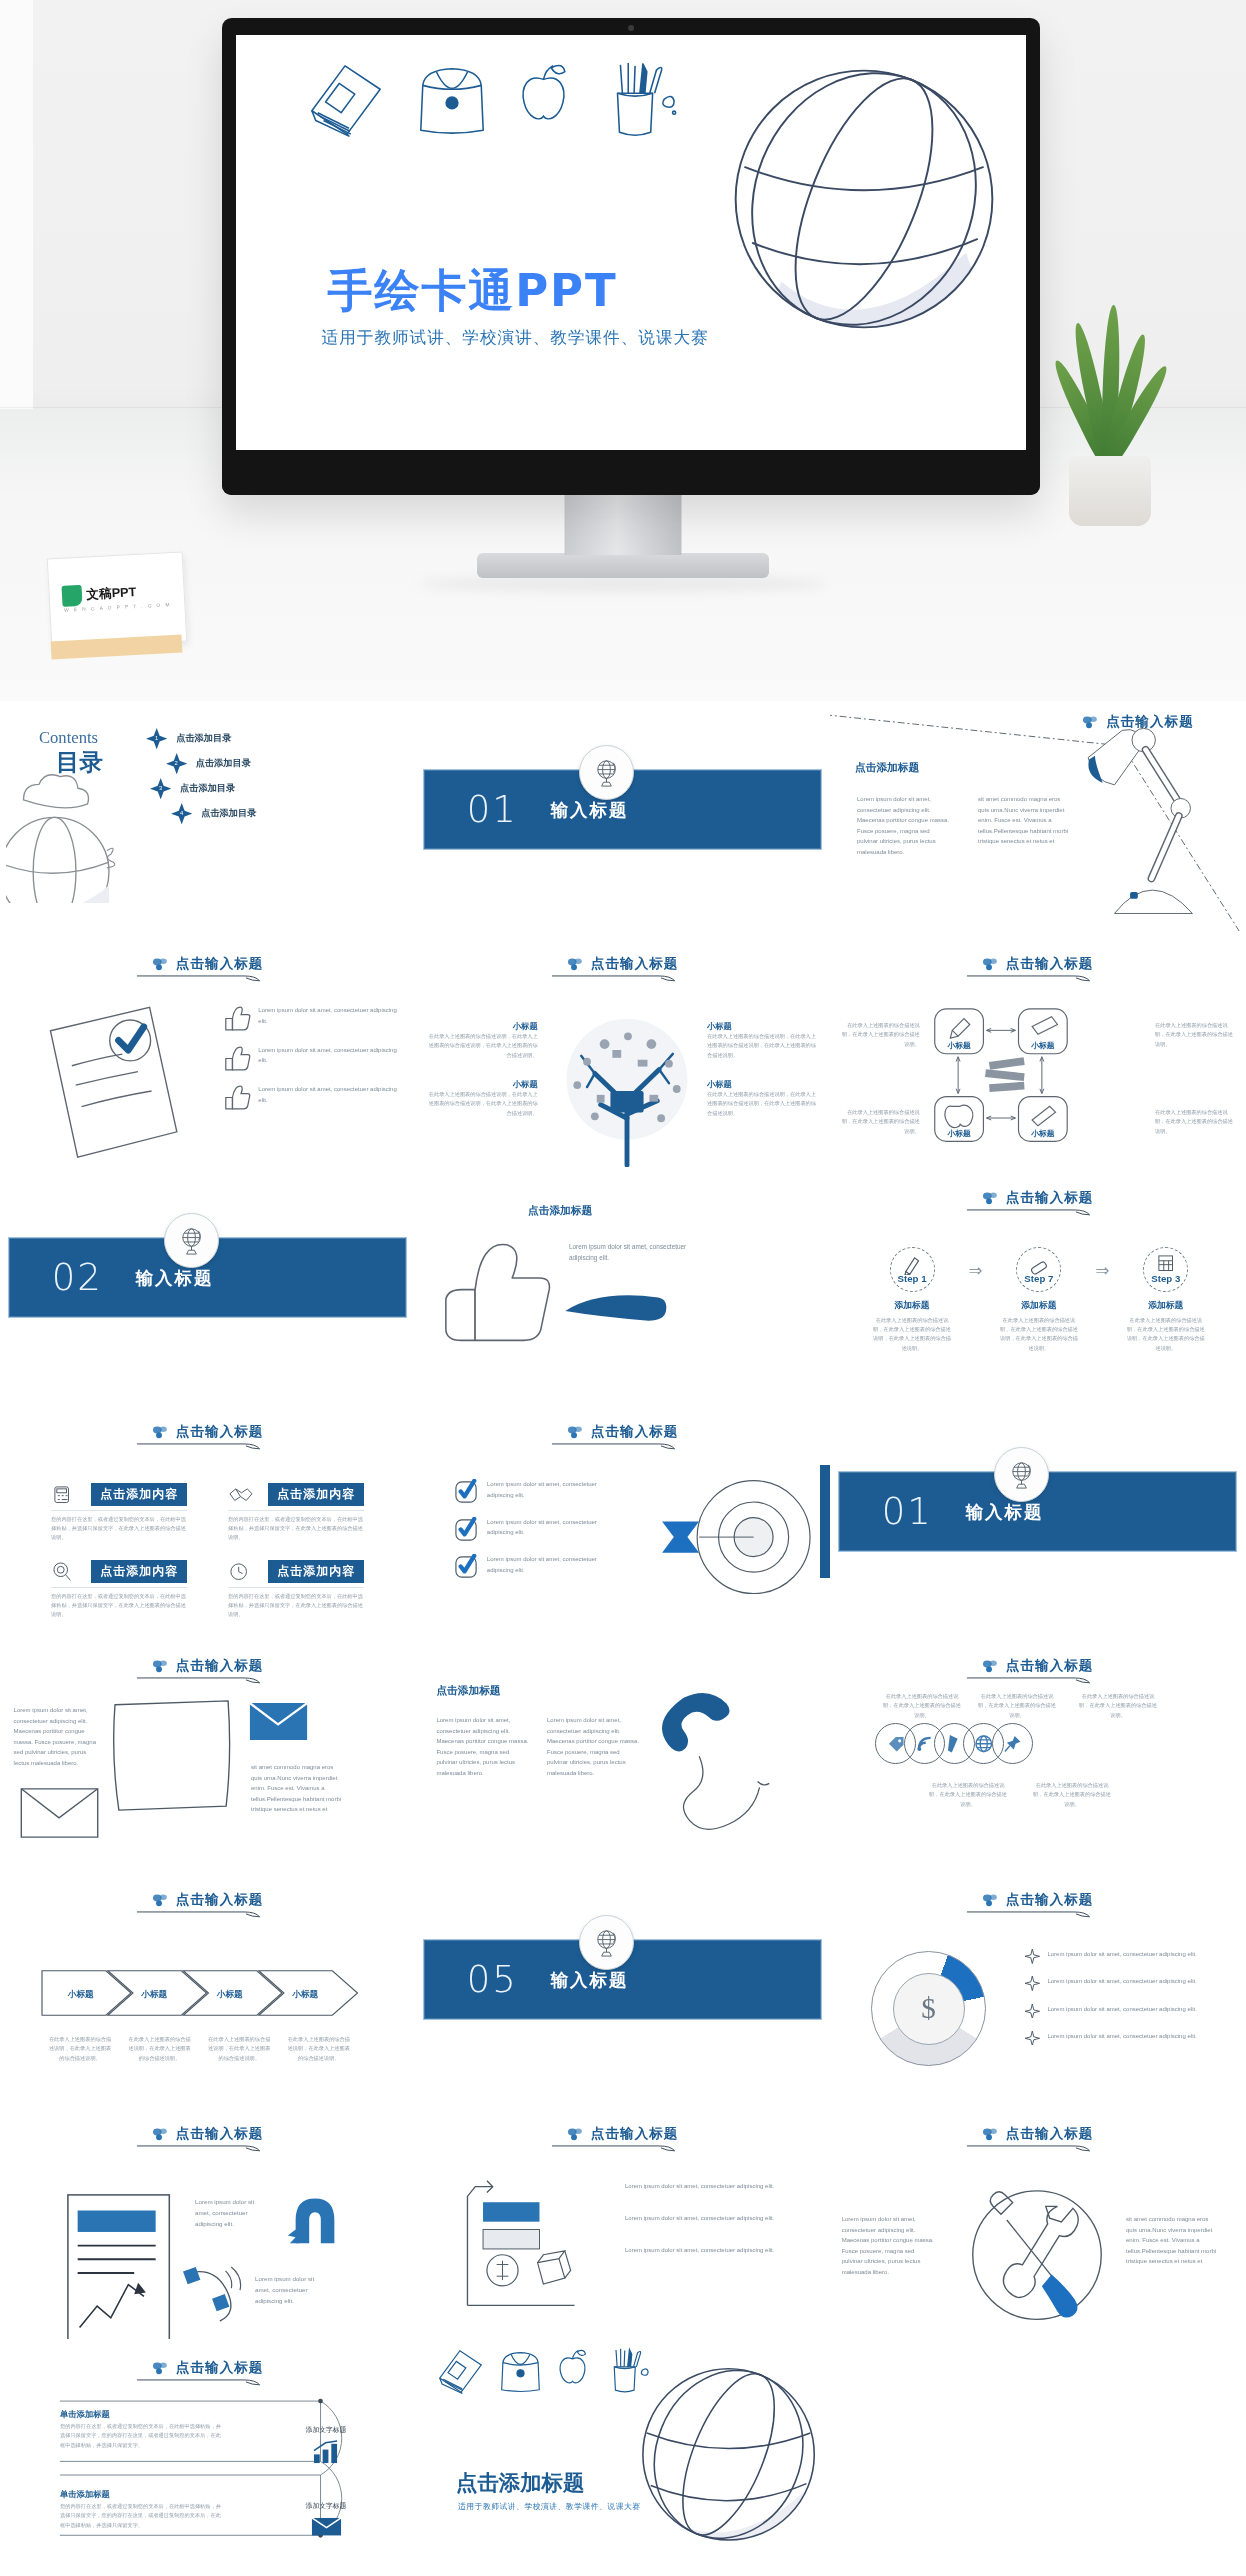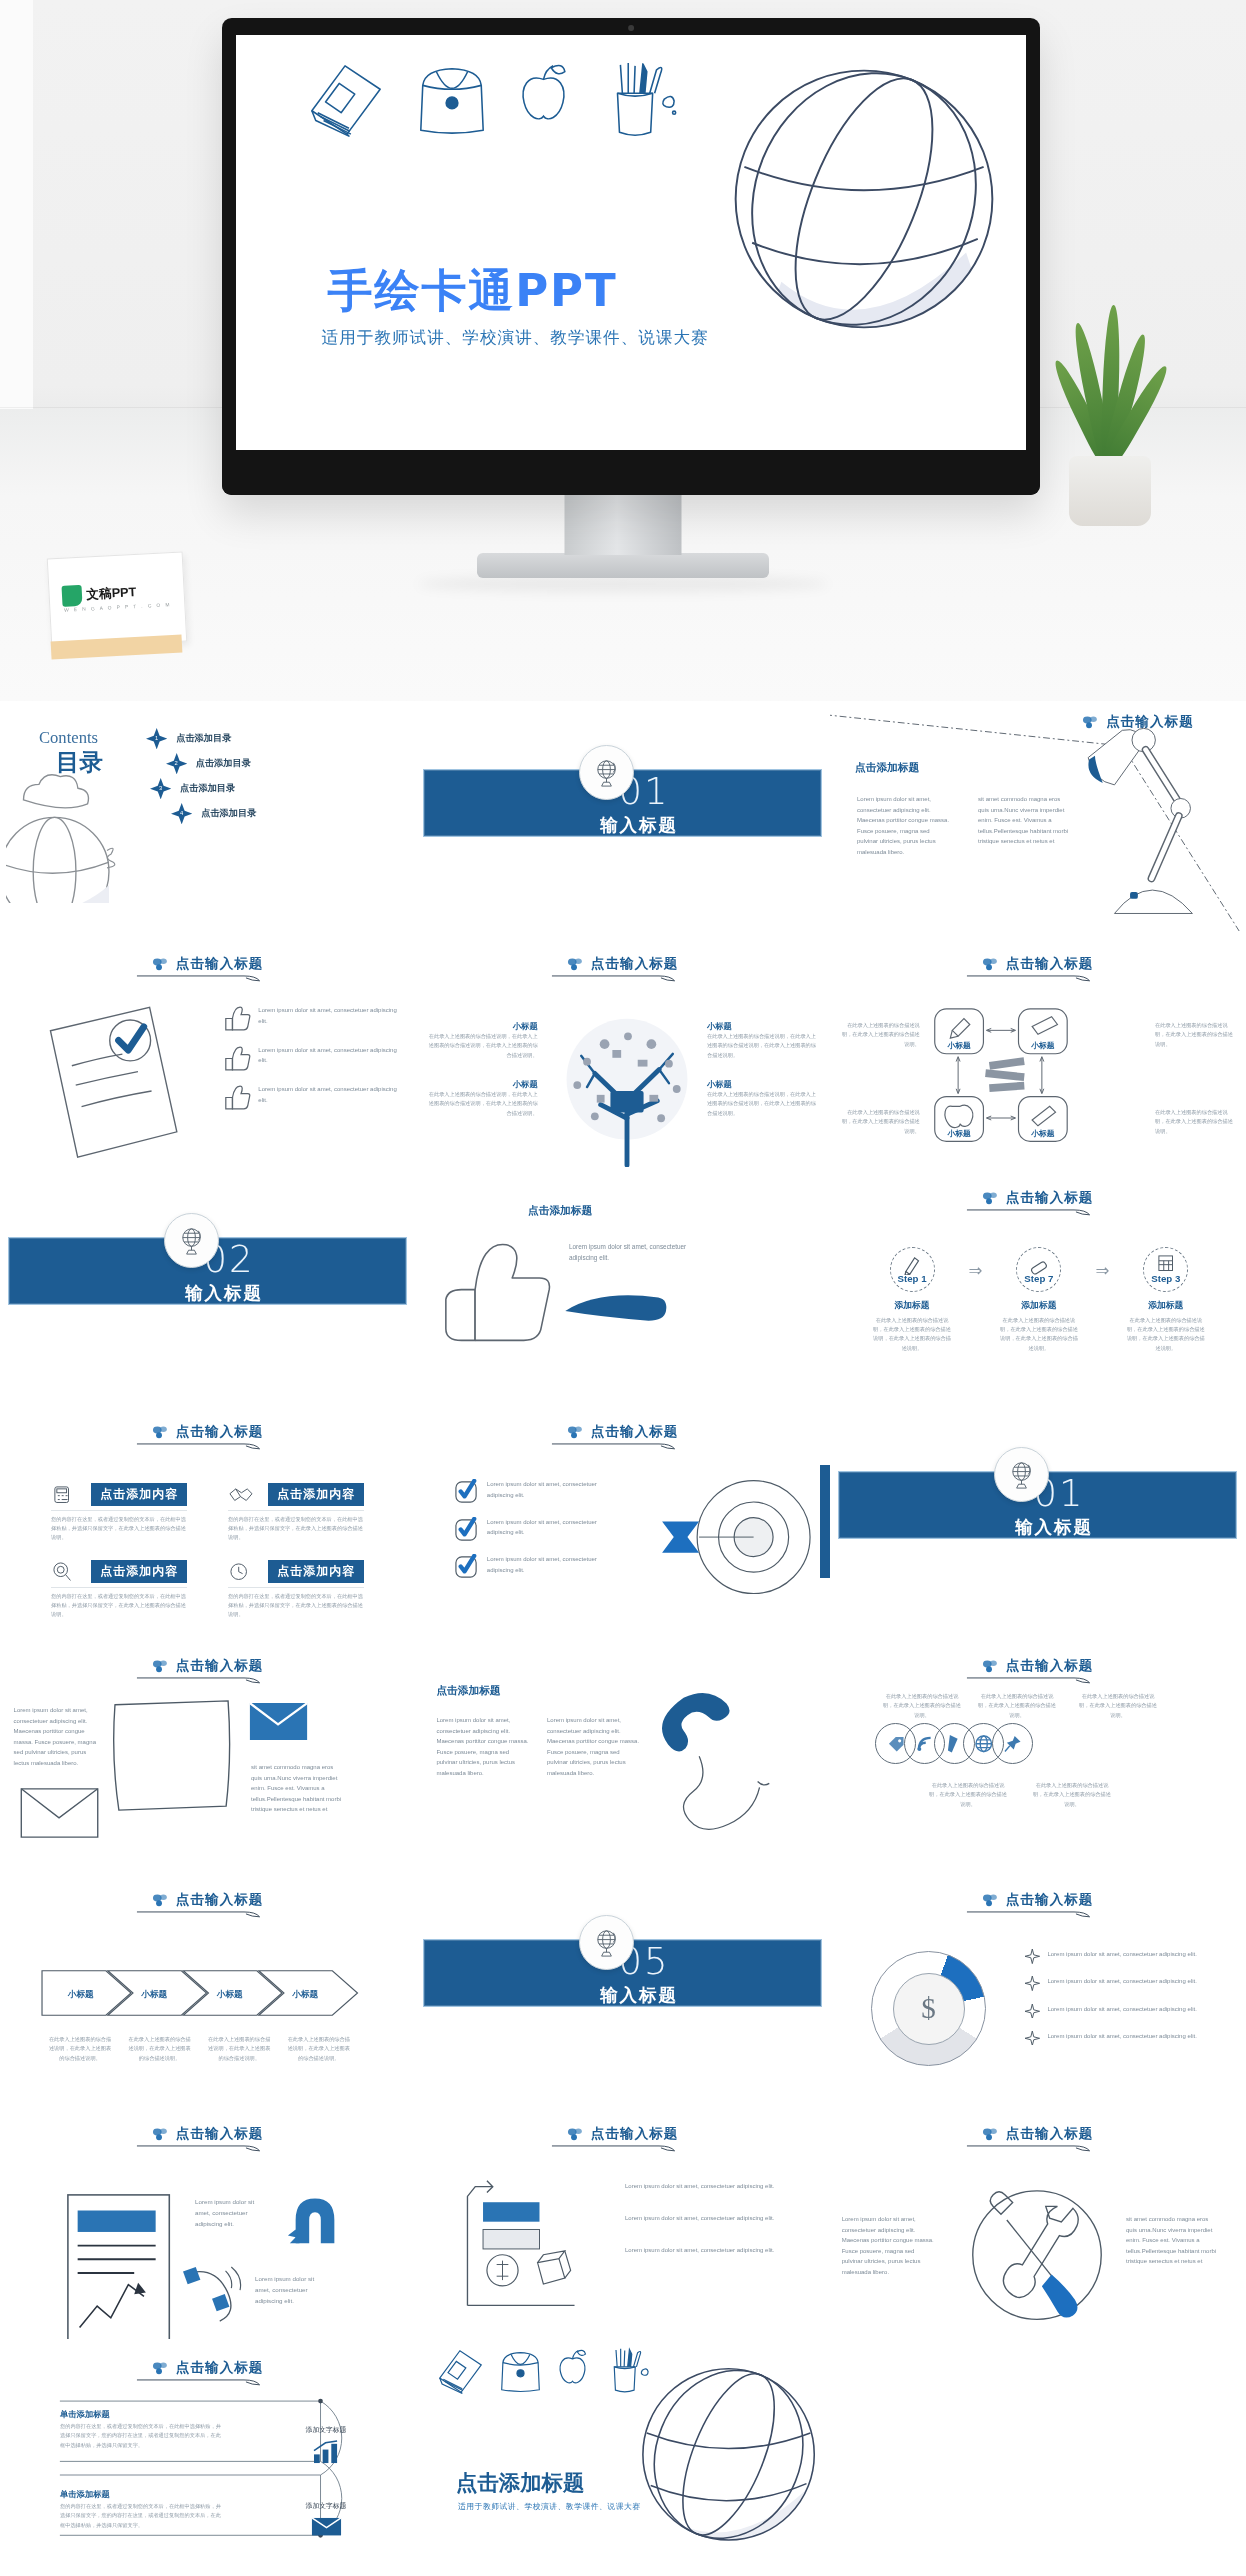--- a/index.html
+++ b/index.html
@@ -119,25 +119,25 @@
     font-size:13.6px; font-weight:bold; color:#1d5c93; letter-spacing:1px;
   }
   .sl-head .swoosh{
     position:absolute; left:50%; transform:translateX(-50%); top:18.5px;
     width:146px; height:8.8px;
   }
   .bfly{ width:17.5px;height:15.6px; }
 
   
   .sec{
-    position:absolute; left:7.8px; right:7.8px; top:68px; height:68px;
+    position:absolute; left:7.8px; right:7.8px; top:68px; height:81px;
     background:#1d5c93;
     border:1px solid #9fc3e0;
     box-shadow:inset 0 0 0 1px rgba(255,255,255,0.18);
-    display:flex; align-items:center;flex-direction:column;
+    display:flex; align-items:center;
   }
   .sec-num{
     font-size:37px; color:#eaf3fb; font-weight:300; margin-left:43px;
     letter-spacing:1.9px; font-family:"DejaVu Sans","Liberation Sans",sans-serif;
   }
   .sec-title{
     font-size:17.5px; color:#fff; font-weight:bold; margin-left:33px; letter-spacing:1.9px;
   }
   .sec-badge{
     position:absolute; left:164px; top:44px; width:55px; height:55px;

